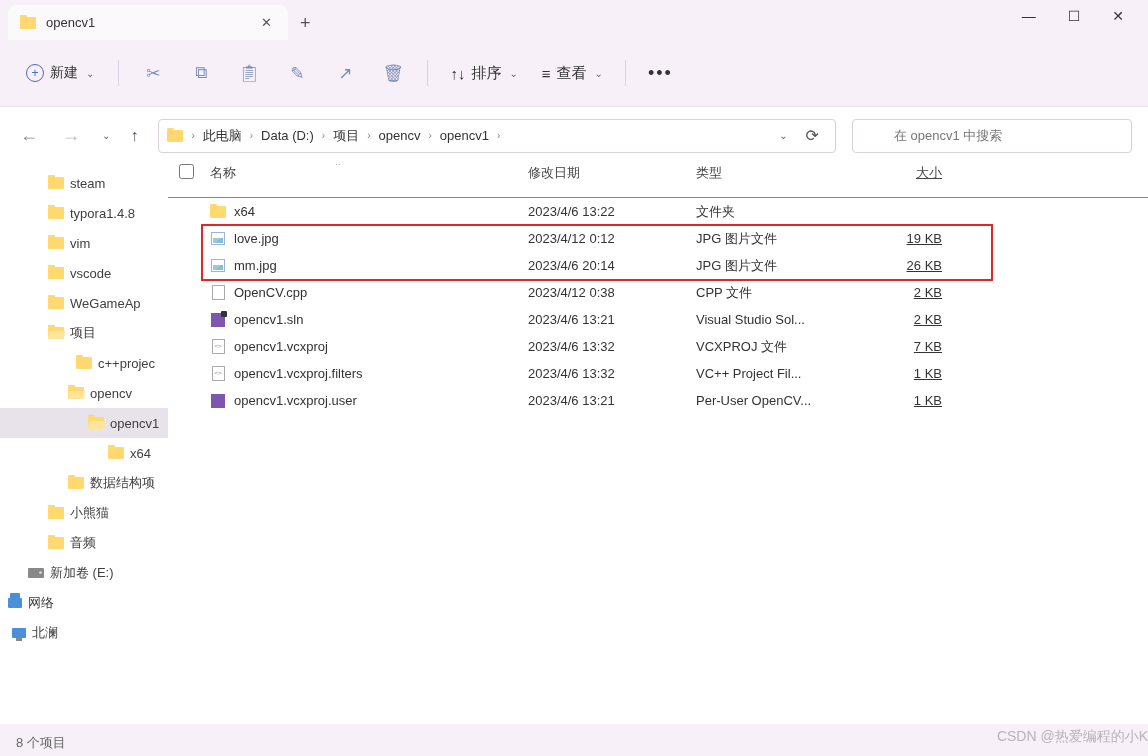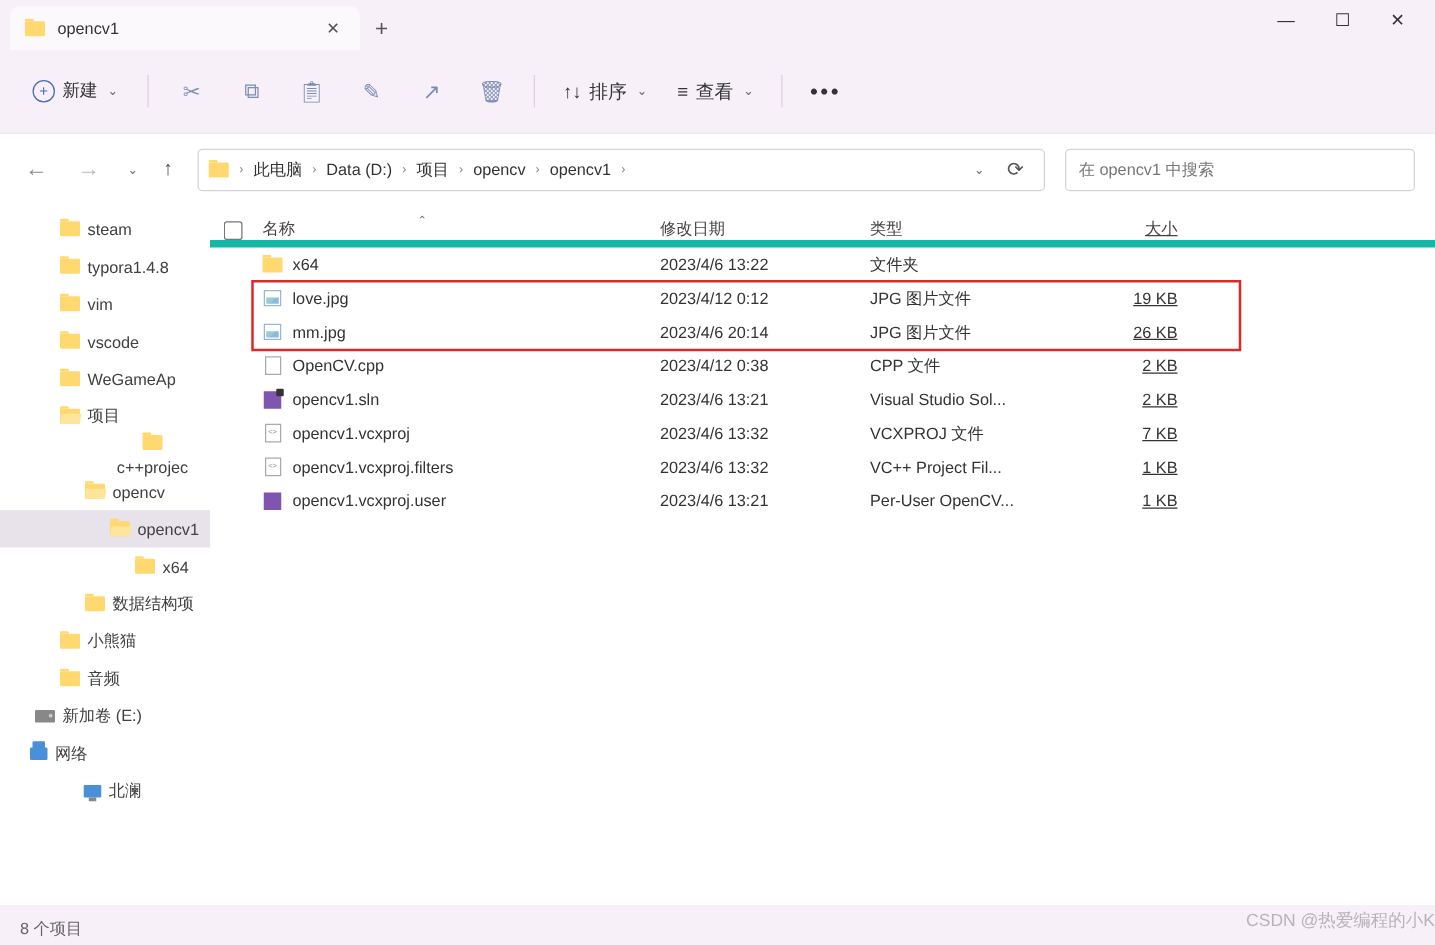--- a/index.html
+++ b/index.html
@@ -29,40 +29,40 @@
     .nav-arrow.disabled { color: #bbb; }
     .nav-up { font-size: 16px; color: #555; cursor: pointer; padding: 4px; }
     .breadcrumb-bar { flex: 1; display: flex; align-items: center; border: 1px solid #d8d0da; border-radius: 4px; height: 34px; padding: 0 8px; gap: 4px; }
     .bc-folder-icon { width: 16px; height: 12px; background: #ffd970; border-radius: 1px; position: relative; margin-right: 4px; }
     .bc-folder-icon::before { content: ''; position: absolute; top: -2px; left: 0; width: 7px; height: 2px; background: #ffd970; border-radius: 1px 1px 0 0; }
     .bc-item { font-size: 13px; color: #333; cursor: pointer; padding: 2px 4px; }
     .bc-sep { color: #888; font-size: 10px; }
     .bc-dropdown { margin-left: auto; color: #666; cursor: pointer; padding: 0 6px; font-size: 10px; }
     .refresh-btn { color: #555; cursor: pointer; font-size: 16px; padding: 0 8px; }
     .search-bar { width: 280px; border: 1px solid #d8d0da; border-radius: 4px; height: 34px; padding: 0 10px; display: flex; align-items: center; }
-    .search-bar input { border: none; outline: none; font-size: 13px; width: 100%; color: #701a75; }
+    .search-bar input { border: none; outline: none; font-size: 13px; width: 100%; color: #701a75; margin-left: 31px; }
     .search-bar input::placeholder { color: #767676; }
     
     .main { display: flex; height: calc(100% - 164px - 32px); background: #fff; }
     
     .sidebar { width: 168px; overflow: hidden; padding: 4px 0; }
     .tree-item { display: flex; align-items: center; height: 30px; cursor: pointer; padding-left: 16px; font-size: 13px; color: #404040; white-space: nowrap; gap: 6px; }
     .tree-item.selected { background: #e8e2ea; }
     .folder-icon { width: 16px; height: 12px; background: #ffd970; border-radius: 1px; position: relative; flex-shrink: 0; }
     .folder-icon::before { content: ''; position: absolute; top: -2px; left: 0; width: 7px; height: 2px; background: #ffd970; border-radius: 1px 1px 0 0; }
     .folder-icon.open::after { content: ''; position: absolute; bottom: 0; left: 0; width: 16px; height: 8px; background: #ffe49b; border-radius: 0 0 1px 1px; transform: skewX(-8deg); transform-origin: bottom left; }
     .drive-icon { width: 16px; height: 10px; background: #888; border-radius: 1px; position: relative; flex-shrink: 0; }
     .drive-icon::after { content: ''; position: absolute; right: 2px; top: 3px; width: 3px; height: 3px; background: #ccc; border-radius: 50%; }
     .network-icon { width: 14px; height: 10px; background: #4a90d9; border-radius: 1px; position: relative; flex-shrink: 0; }
     .network-icon::before { content: ''; position: absolute; left: 2px; top: -5px; width: 10px; height: 6px; background: #4a90d9; border-radius: 1px; }
     .monitor-icon { width: 14px; height: 10px; background: #4a90d9; border-radius: 1px; position: relative; flex-shrink: 0; }
     .monitor-icon::after { content: ''; position: absolute; bottom: -3px; left: 4px; width: 6px; height: 3px; background: #888; }
     
     .filelist { flex: 1; overflow: hidden; }
-    .columns { display: flex; height: 34px; align-items: flex-end; border-bottom: 6px solid #14b8a6; font-size: 13px; color: #444; }
+    .columns { display: flex; height: 34px; align-items: flex-start; border-bottom: 1px solid #14b8a6; font-size: 13px; color: #444; }
     .col-check { width: 36px; display: flex; justify-content: center; }
     .col-check input { width: 15px; height: 15px; }
     .col-name { width: 324px; padding-left: 6px; position: relative; }
     .sort-caret { position: absolute; left: 130px; top: -3px; font-size: 9px; color: #666; }
     .col-date { width: 168px; }
     .col-type { width: 158px; }
     .col-size { width: 108px; text-align: right; padding-right: 20px; text-decoration: underline; }
     
     .row { display: flex; height: 27px; align-items: center; font-size: 13px; color: #333; cursor: pointer; }
     .row .col-name { display: flex; align-items: center; gap: 8px; }
@@ -172,21 +172,21 @@
         <span>vscode</span>
       </div>
       <div class="tree-item" style="padding-left: 48px;">
         <span class="folder-icon"></span>
         <span>WeGameAp</span>
       </div>
       <div class="tree-item" style="padding-left: 48px;">
         <span class="folder-icon open"></span>
         <span>项目</span>
       </div>
-      <div class="tree-item" style="padding-left: 76px; flex-direction: column;">
+      <div class="tree-item" style="padding-left: 76px;">
         <span class="folder-icon"></span>
         <span>c++projec</span>
       </div>
       <div class="tree-item" style="padding-left: 68px;">
         <span class="folder-icon open"></span>
         <span>opencv</span>
       </div>
       <div class="tree-item selected" style="padding-left: 88px;">
         <span class="folder-icon open"></span>
         <span>opencv1</span>
@@ -204,25 +204,25 @@
         <span>小熊猫</span>
       </div>
       <div class="tree-item" style="padding-left: 48px;">
         <span class="folder-icon"></span>
         <span>音频</span>
       </div>
       <div class="tree-item" style="padding-left: 28px;">
         <span class="drive-icon"></span>
         <span>新加卷 (E:)</span>
       </div>
-      <div class="tree-item" style="padding-left: 24px;">
+      <div class="tree-item" style="padding-left: 8px;">
         <span class="network-icon"></span>
         <span>网络</span>
       </div>
-      <div class="tree-item" style="padding-left: 12px; justify-content: center;">
+      <div class="tree-item" style="padding-left: 12px;">
         <span class="monitor-icon"></span>
         <span>北澜</span>
       </div>
     </div>
   <div class="filelist">
     <div class="columns">
       <div class="col-check">
           <input type="checkbox" style="">
         </div>
       <div class="col-name"><span>名称</span><span class="sort-caret">⌃</span></div>

